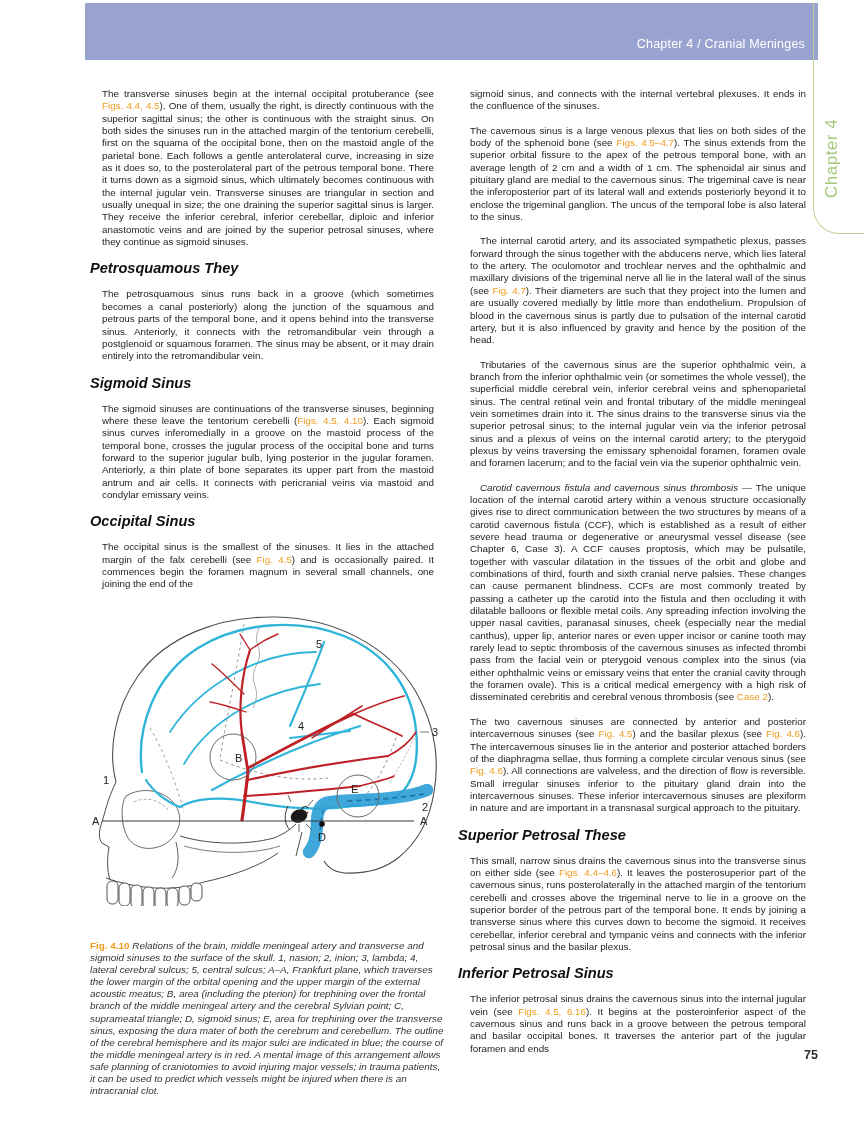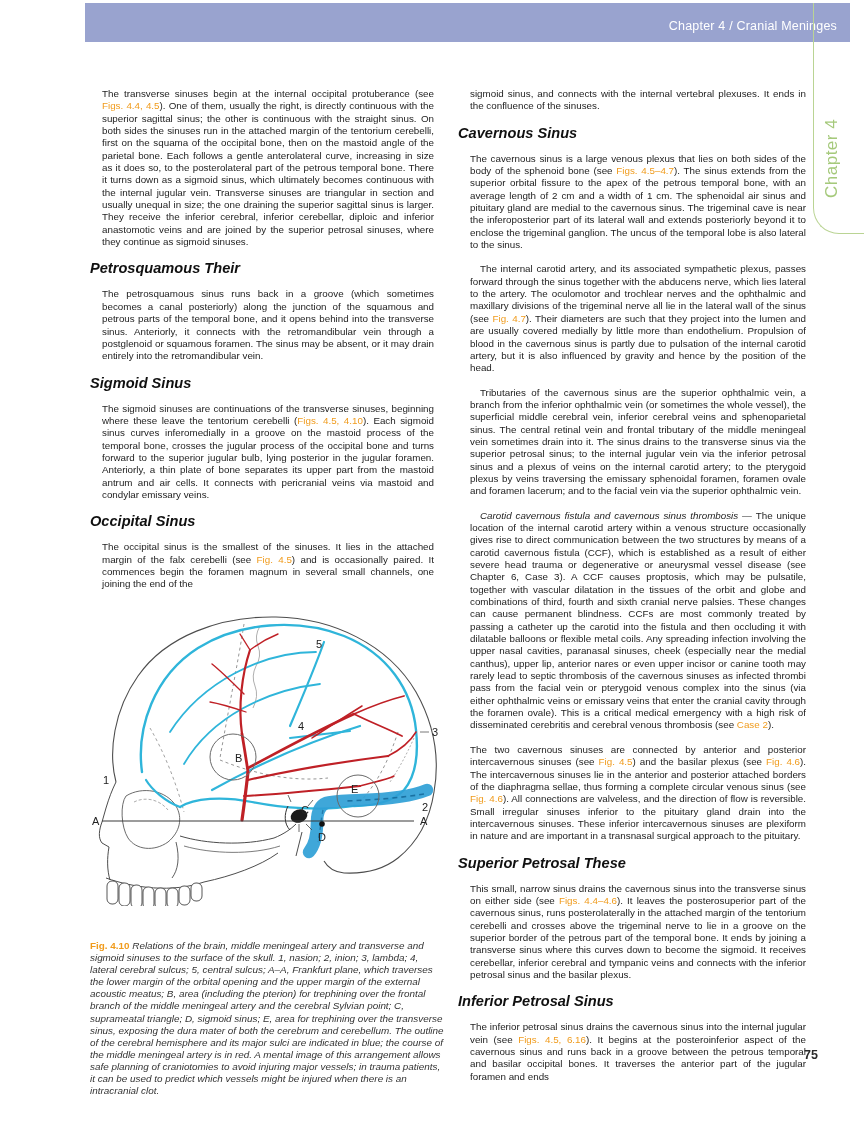--- a/index.html
+++ b/index.html
@@ -1,18 +1,18 @@
 <!DOCTYPE html>
 <html><head>
 <meta charset="utf-8">
 <style>
   html,body{margin:0;padding:0;background:#e8e8e8;}
   .page{position:relative;width:864px;height:1122px;background:#ffffff;overflow:hidden;
         font-family:"Liberation Sans",sans-serif;-webkit-font-smoothing:antialiased;}
-  .header-bar{position:absolute;left:85px;top:3px;width:733px;height:39px;background:#99a3cf;padding-left:32px;}
+  .header-bar{position:absolute;left:85px;top:3px;width:733px;height:57px;background:#99a3cf;}
   .header-title{position:absolute;right:13px;bottom:9px;color:#ffffff;font-size:12.5px;letter-spacing:.2px;}
   .side-tab{position:absolute;left:813px;top:3px;width:51px;height:231px;
             border-left:1.5px solid #bad494;border-bottom:1.5px solid #bad494;
             border-bottom-left-radius:26px;box-sizing:border-box;}
   .side-tab-label{position:absolute;left:822px;top:88px;height:140px;width:26px;
             writing-mode:vertical-rl;transform:rotate(180deg);
             color:#a5c97b;font-size:17px;letter-spacing:.5px;text-align:center;}
   .col{position:absolute;top:76px;width:356px;font-size:9.8px;line-height:12.35px;
        color:#232323;text-align:justify;}
   .col.left{left:90px;}
@@ -37,30 +37,29 @@
 
   <div class="header-bar">
     <div class="header-title">Chapter 4 / Cranial Meninges</div>
   </div>
 
   <div class="side-tab"></div>
   <div class="side-tab-label">Chapter 4</div>
 
   <div class="col left" id="col-left">
       <p><span>The transverse sinuses begin at the internal occipital protuberance (see </span><span class="lnk">Figs. 4.4, 4.5</span><span>). One of them, usually the right, is directly continuous with the superior sagittal sinus; the other is continuous with the straight sinus. On both sides the sinuses run in the attached margin of the tentorium cerebelli, first on the squama of the occipital bone, then on the mastoid angle of the parietal bone. Each follows a gentle anterolateral curve, increasing in size as it does so, to the posterolateral part of the petrous temporal bone. There it turns down as a sigmoid sinus, which ultimately becomes continuous with the internal jugular vein. Transverse sinuses are triangular in section and usually unequal in size; the one draining the superior sagittal sinus is larger. They receive the inferior cerebral, inferior cerebellar, diploic and inferior anastomotic veins and are joined by the superior petrosal sinuses, where they continue as sigmoid sinuses.</span></p>
-      <div class="sec">Petrosquamous Their</div>
+      <div class="sec">Petrosquamous They</div>
       <p><span>The petrosquamous sinus runs back in a groove (which sometimes becomes a canal posteriorly) along the junction of the squamous and petrous parts of the temporal bone, and it opens behind into the transverse sinus. Anteriorly, it connects with the retromandibular vein through a postglenoid or squamous foramen. The sinus may be absent, or it may drain entirely into the retromandibular vein.</span></p>
       <div class="sec">Sigmoid Sinus</div>
       <p><span>The sigmoid sinuses are continuations of the transverse sinuses, beginning where these leave the tentorium cerebelli (</span><span class="lnk">Figs. 4.5, 4.10</span><span>). Each sigmoid sinus curves inferomedially in a groove on the mastoid process of the temporal bone, crosses the jugular process of the occipital bone and turns forward to the superior jugular bulb, lying posterior in the jugular foramen. Anteriorly, a thin plate of bone separates its upper part from the mastoid antrum and air cells. It connects with pericranial veins via mastoid and condylar emissary veins.</span></p>
       <div class="sec">Occipital Sinus</div>
       <p><span>The occipital sinus is the smallest of the sinuses. It lies in the attached margin of the falx cerebelli (see </span><span class="lnk">Fig. 4.5</span><span>) and is occasionally paired. It commences begin the foramen magnum in several small channels, one joining the end of the</span></p>
     </div>
   <div class="col right" id="col-right">
       <p><span>sigmoid sinus, and connects with the internal vertebral plexuses. It ends in the confluence of the sinuses.</span></p>
-      <div class="sec">Cavernous Sinus</div>
       <p><span>The cavernous sinus is a large venous plexus that lies on both sides of the body of the sphenoid bone (see </span><span class="lnk">Figs. 4.5–4.7</span><span>). The sinus extends from the superior orbital fissure to the apex of the petrous temporal bone, with an average length of 2 cm and a width of 1 cm. The sphenoidal air sinus and pituitary gland are medial to the cavernous sinus. The trigeminal cave is near the inferoposterior part of its lateral wall and extends posteriorly beyond it to enclose the trigeminal ganglion. The uncus of the temporal lobe is also lateral to the sinus.</span></p>
       <p class="ind"><span>The internal carotid artery, and its associated sympathetic plexus, passes forward through the sinus together with the abducens nerve, which lies lateral to the artery. The oculomotor and trochlear nerves and the ophthalmic and maxillary divisions of the trigeminal nerve all lie in the lateral wall of the sinus (see </span><span class="lnk">Fig. 4.7</span><span>). Their diameters are such that they project into the lumen and are usually covered medially by little more than endothelium. Propulsion of blood in the cavernous sinus is partly due to pulsation of the internal carotid artery, but it is also influenced by gravity and hence by the position of the head.</span></p>
       <p class="ind"><span>Tributaries of the cavernous sinus are the superior ophthalmic vein, a branch from the inferior ophthalmic vein (or sometimes the whole vessel), the superficial middle cerebral vein, inferior cerebral veins and sphenoparietal sinus. The central retinal vein and frontal tributary of the middle meningeal vein sometimes drain into it. The sinus drains to the transverse sinus via the superior petrosal sinus; to the internal jugular vein via the inferior petrosal sinus and a plexus of veins on the internal carotid artery; to the pterygoid plexus by veins traversing the emissary sphenoidal foramen, foramen ovale and foramen lacerum; and to the facial vein via the superior ophthalmic vein.</span></p>
       <p class="ind"><span class="it">Carotid cavernous fistula and cavernous sinus thrombosis — </span><span>The unique location of the internal carotid artery within a venous structure occasionally gives rise to direct communication between the two structures by means of a carotid cavernous fistula (CCF), which is established as a result of either severe head trauma or degenerative or aneurysmal vessel disease (see Chapter 6, Case 3). A CCF causes proptosis, which may be pulsatile, together with vascular dilatation in the tissues of the orbit and globe and combinations of third, fourth and sixth cranial nerve palsies. These changes can cause permanent blindness. CCFs are most commonly treated by passing a catheter up the carotid into the fistula and then occluding it with dilatable balloons or flexible metal coils. Any spreading infection involving the upper nasal cavities, paranasal sinuses, cheek (especially near the medial canthus), upper lip, anterior nares or even upper incisor or canine tooth may rarely lead to septic thrombosis of the cavernous sinuses as infected thrombi pass from the facial vein or pterygoid venous complex into the sinus (via either ophthalmic veins or emissary veins that enter the cranial cavity through the foramen ovale). This is a critical medical emergency with a high risk of disseminated cerebritis and cerebral venous thrombosis (see </span><span class="lnk">Case 2</span><span>).</span></p>
       <p><span>The two cavernous sinuses are connected by anterior and posterior intercavernous sinuses (see </span><span class="lnk">Fig. 4.5</span><span>) and the basilar plexus (see </span><span class="lnk">Fig. 4.6</span><span>). The intercavernous sinuses lie in the anterior and posterior attached borders of the diaphragma sellae, thus forming a complete circular venous sinus (see </span><span class="lnk">Fig. 4.6</span><span>). All connections are valveless, and the direction of flow is reversible. Small irregular sinuses inferior to the pituitary gland drain into the intercavernous sinuses. These inferior intercavernous sinuses are plexiform in nature and are important in a transnasal surgical approach to the pituitary.</span></p>
       <div class="sec">Superior Petrosal These</div>
       <p><span>This small, narrow sinus drains the cavernous sinus into the transverse sinus on either side (see </span><span class="lnk">Figs. 4.4–4.6</span><span>). It leaves the posterosuperior part of the cavernous sinus, runs posterolaterally in the attached margin of the tentorium cerebelli and crosses above the trigeminal nerve to lie in a groove on the superior border of the petrous part of the temporal bone. It ends by joining a transverse sinus where this curves down to become the sigmoid. It receives cerebellar, inferior cerebral and tympanic veins and connects with the inferior petrosal sinus and the basilar plexus.</span></p>
       <div class="sec">Inferior Petrosal Sinus</div>
       <p><span>The inferior petrosal sinus drains the cavernous sinus into the internal jugular vein (see </span><span class="lnk">Figs. 4.5, 6.16</span><span>). It begins at the posteroinferior aspect of the cavernous sinus and runs back in a groove between the petrous temporal and basilar occipital bones. It traverses the anterior part of the jugular foramen and ends</span></p>
     </div>

